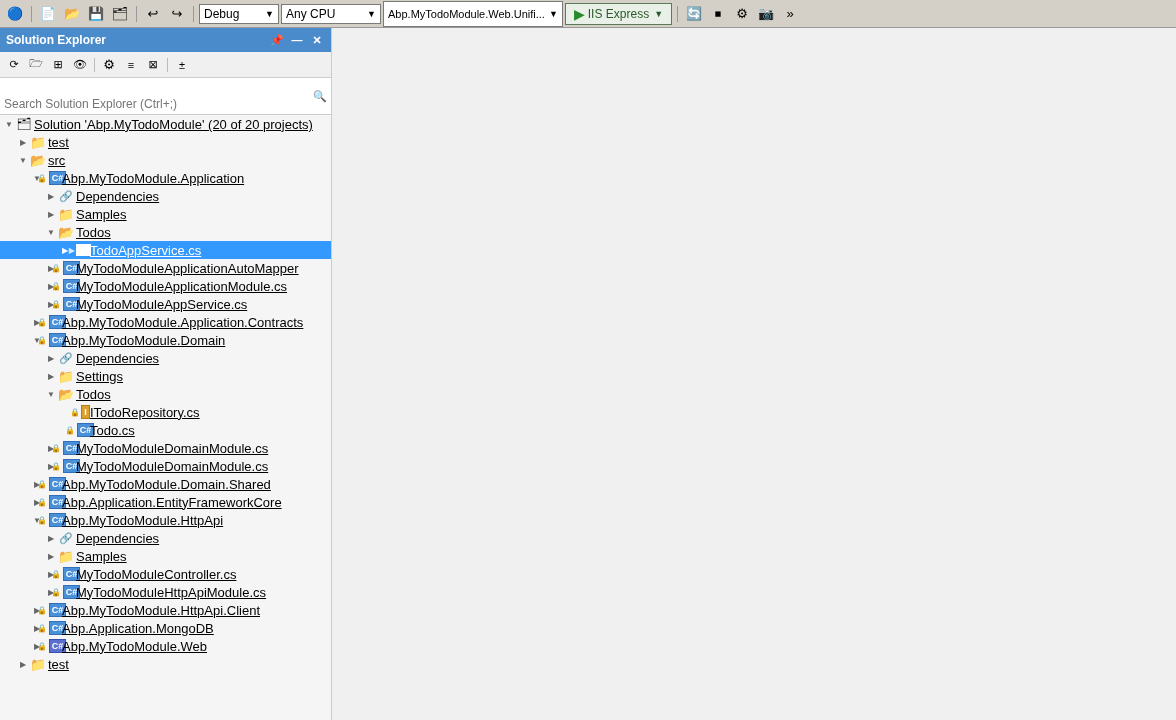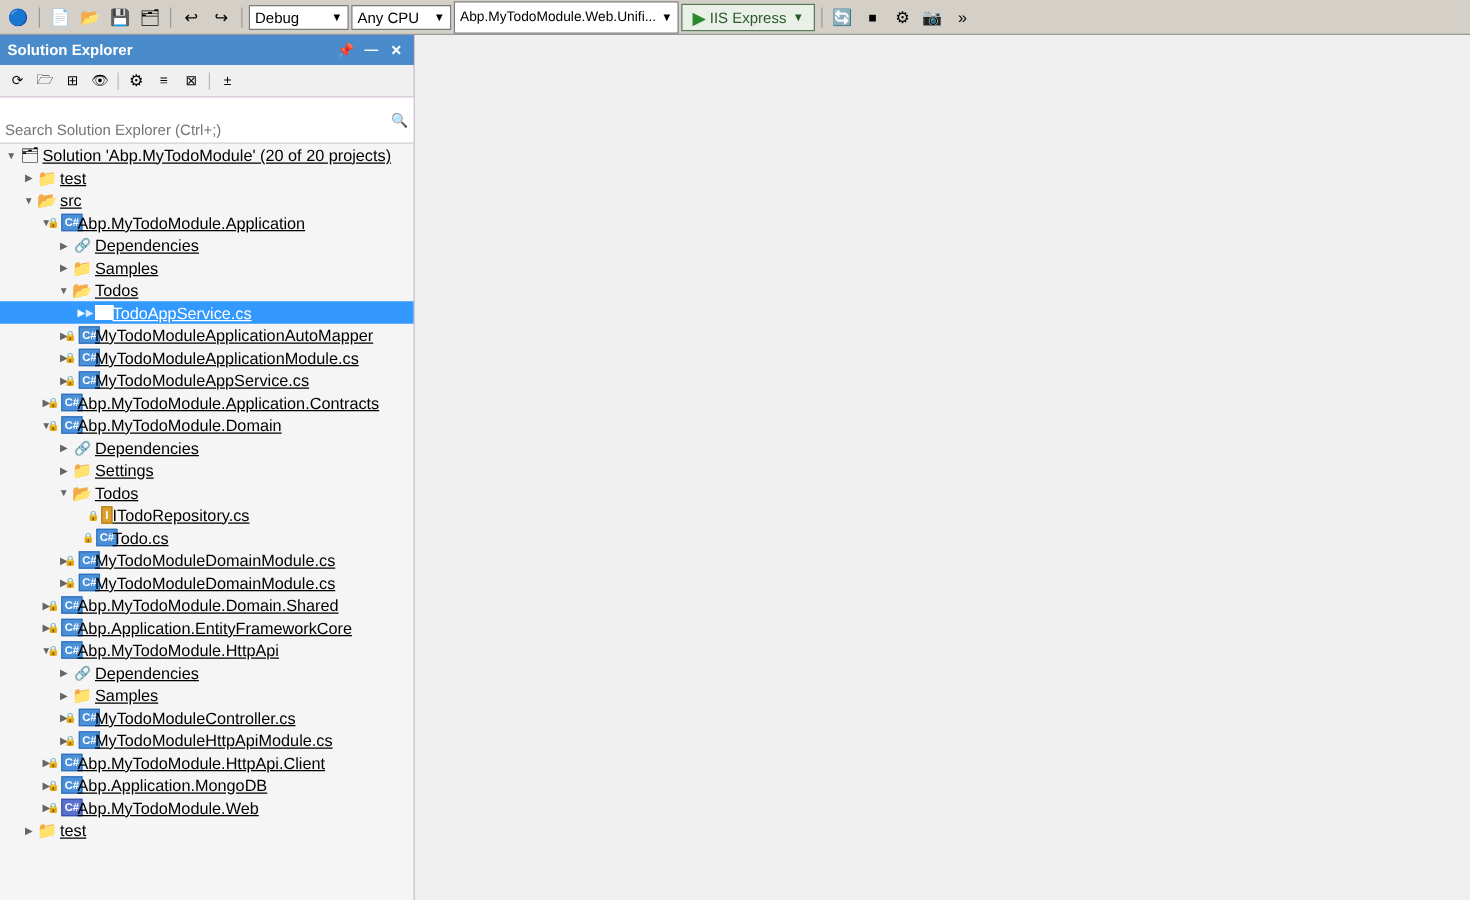--- a/index.html
+++ b/index.html
@@ -46,21 +46,21 @@
       height: 20px;
       border: 1px solid #7a7a7a;
       background: white;
       font-size: 12px;
       display: flex;
       align-items: center;
       padding: 0 4px;
       cursor: pointer;
     }
     .debug-dropdown { width: 80px; }
-    .cpu-dropdown { width: 80px; }
+    .cpu-dropdown { width: 100px; }
     .project-dropdown {
       width: 180px;
       background: #fff;
       height: 20px;
       border: 1px solid #7a7a7a;
       font-size: 11px;
       display: flex;
       align-items: center;
       padding: 12px 4px;
       cursor: pointer;

